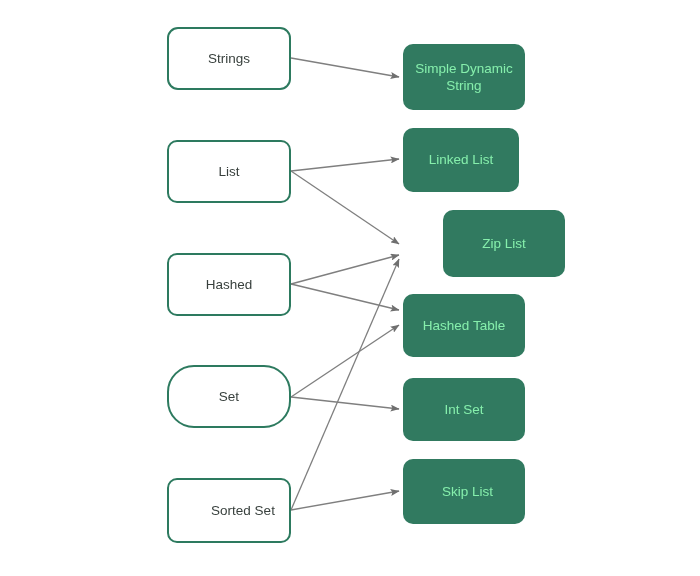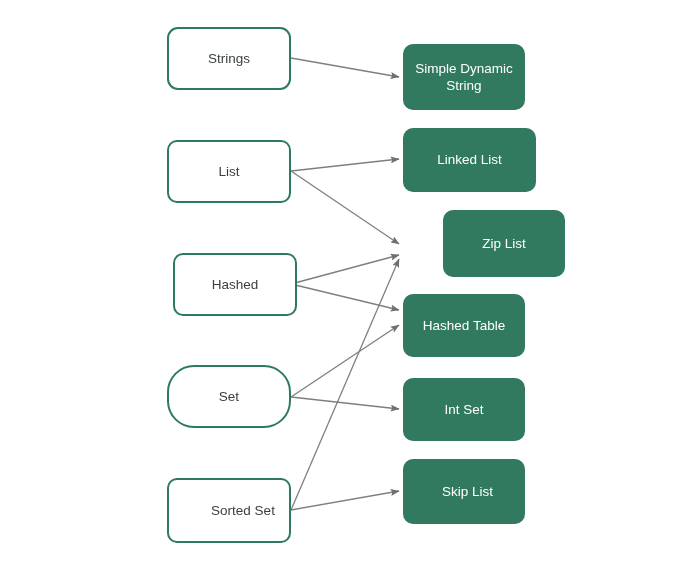--- a/index.html
+++ b/index.html
@@ -42,21 +42,21 @@
   }
   .node-source {
     background: #ffffff;
     border: 2px solid #2d7a5f;
     color: #38403d;
     font-size: 13.5px;
   }
   .node-target {
     background: #317a60;
     border: none;
-    color: #ffffff;
+    color: #86efac;
     font-size: 13.5px;
   }
   .node-label {
     display: block;
     white-space: pre-line;
   }
 </style>
 </head>
 <body>
 
@@ -81,36 +81,36 @@
       </g>
   </svg>
 
   <div id="source-nodes-group">
       <div class="node node-source" style="left: 167px; top: 27px; width: 124px; height: 63px; border-radius: 11px;">
         <span class="node-label">Strings</span>
       </div>
       <div class="node node-source" style="left: 167px; top: 140px; width: 124px; height: 63px; justify-content: center;">
         <span class="node-label">List</span>
       </div>
-      <div class="node node-source" style="left: 173px; top: 253px; width: 124px; height: 63px;">
+      <div class="node node-source" style="left: 167px; top: 253px; width: 124px; height: 63px;">
         <span class="node-label">Hashed</span>
       </div>
       <div class="node node-source" style="left: 167px; top: 365px; width: 124px; height: 63px; border-radius: 27px;">
         <span class="node-label">Set</span>
       </div>
       <div class="node node-source" style="left: 167px; top: 478px; width: 124px; height: 65px; padding-left: 36px;">
         <span class="node-label">Sorted Set</span>
       </div>
     </div>
   <div id="target-nodes-group">
       <div class="node node-target" style="left: 403px; top: 44px; width: 122px; height: 66px;">
         <span class="node-label">Simple Dynamic
 String</span>
       </div>
-      <div class="node node-target" style="left: 403px; top: 128px; width: 133px; height: 64px;">
+      <div class="node node-target" style="left: 403px; top: 128px; width: 116px; height: 64px;">
         <span class="node-label">Linked List</span>
       </div>
       <div class="node node-target" style="left: 403px; top: 210px; width: 122px; height: 67px; margin-left: 40px;">
         <span class="node-label">Zip List</span>
       </div>
       <div class="node node-target" style="left: 403px; top: 294px; width: 122px; height: 63px; align-items: center;">
         <span class="node-label">Hashed Table</span>
       </div>
       <div class="node node-target" style="left: 403px; top: 378px; width: 122px; height: 63px;">
         <span class="node-label">Int Set</span>

